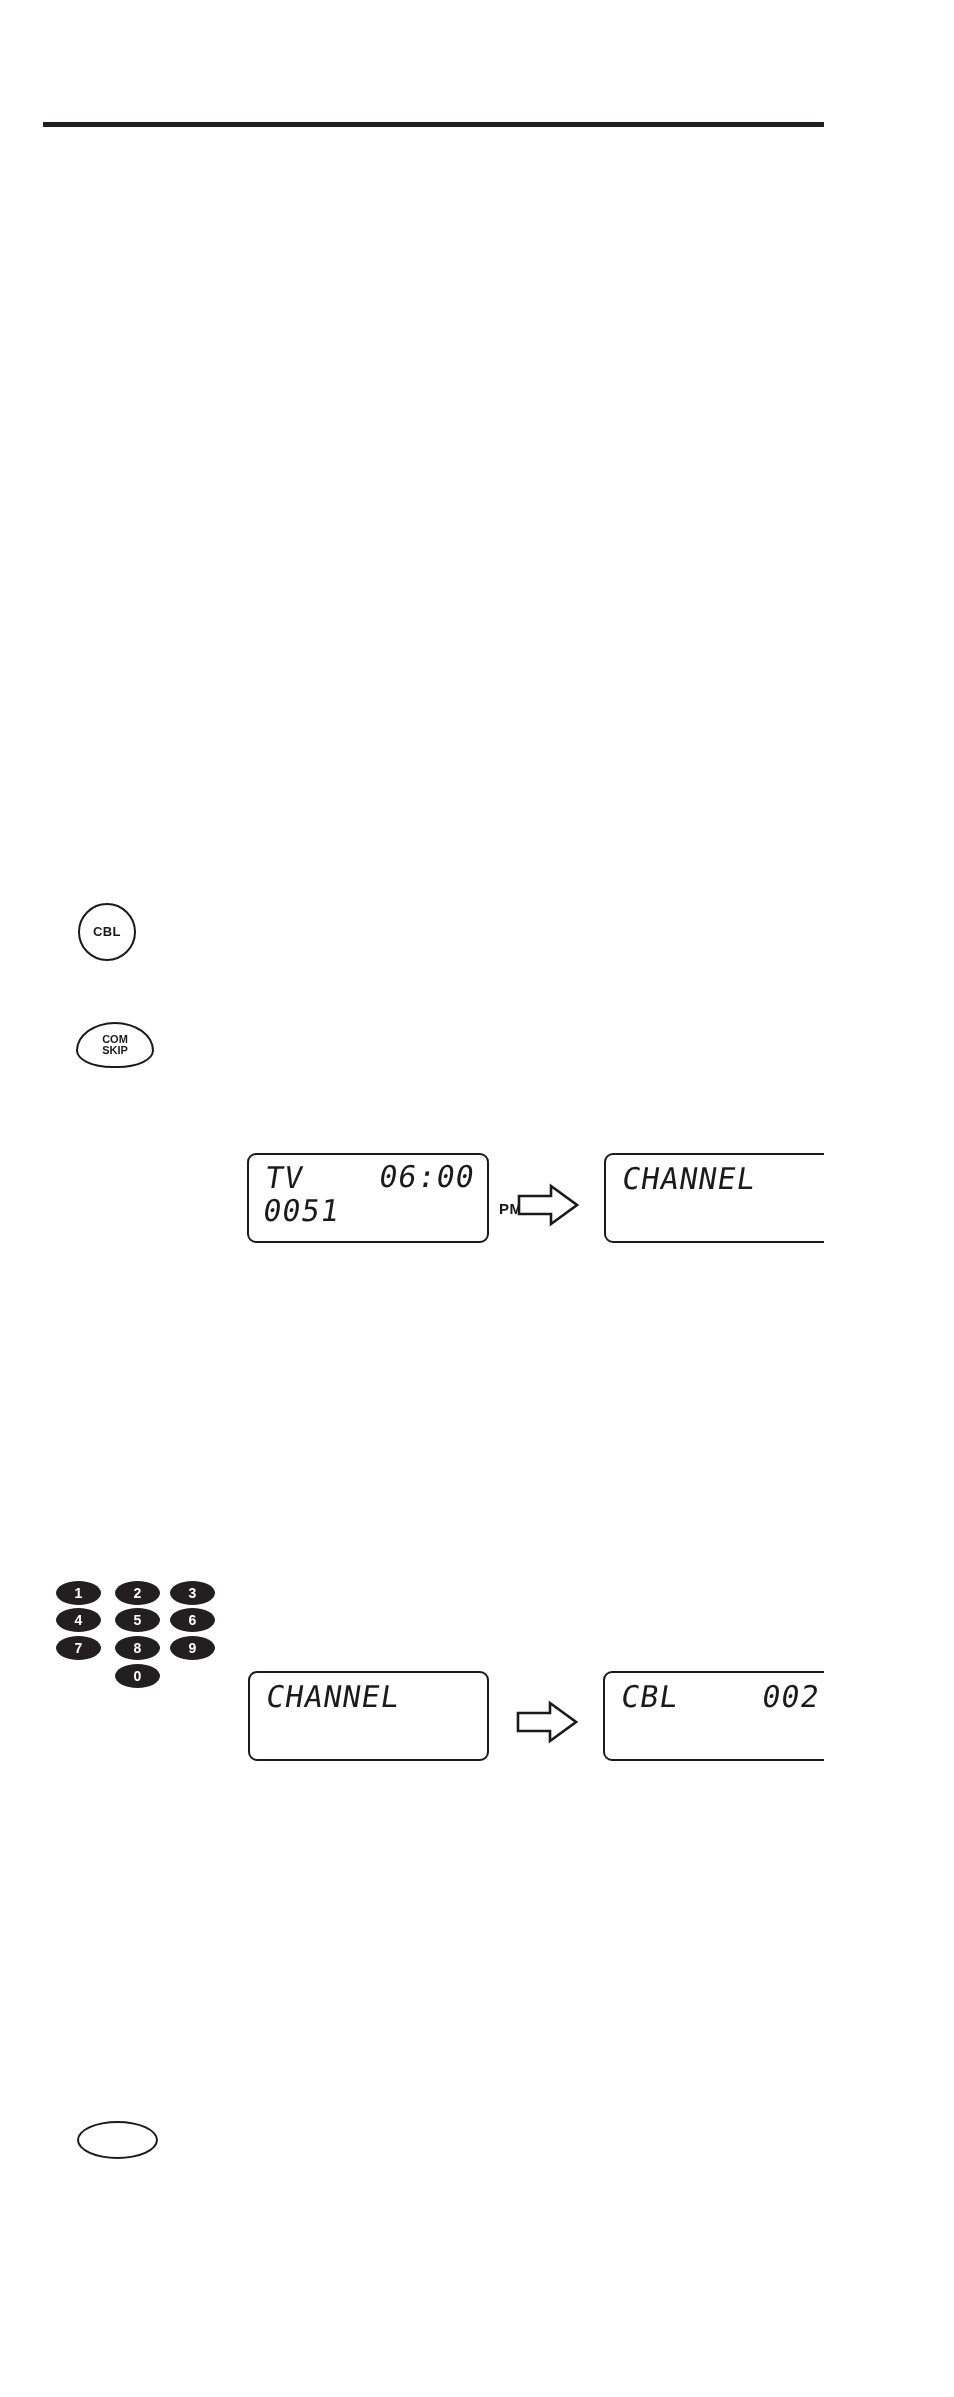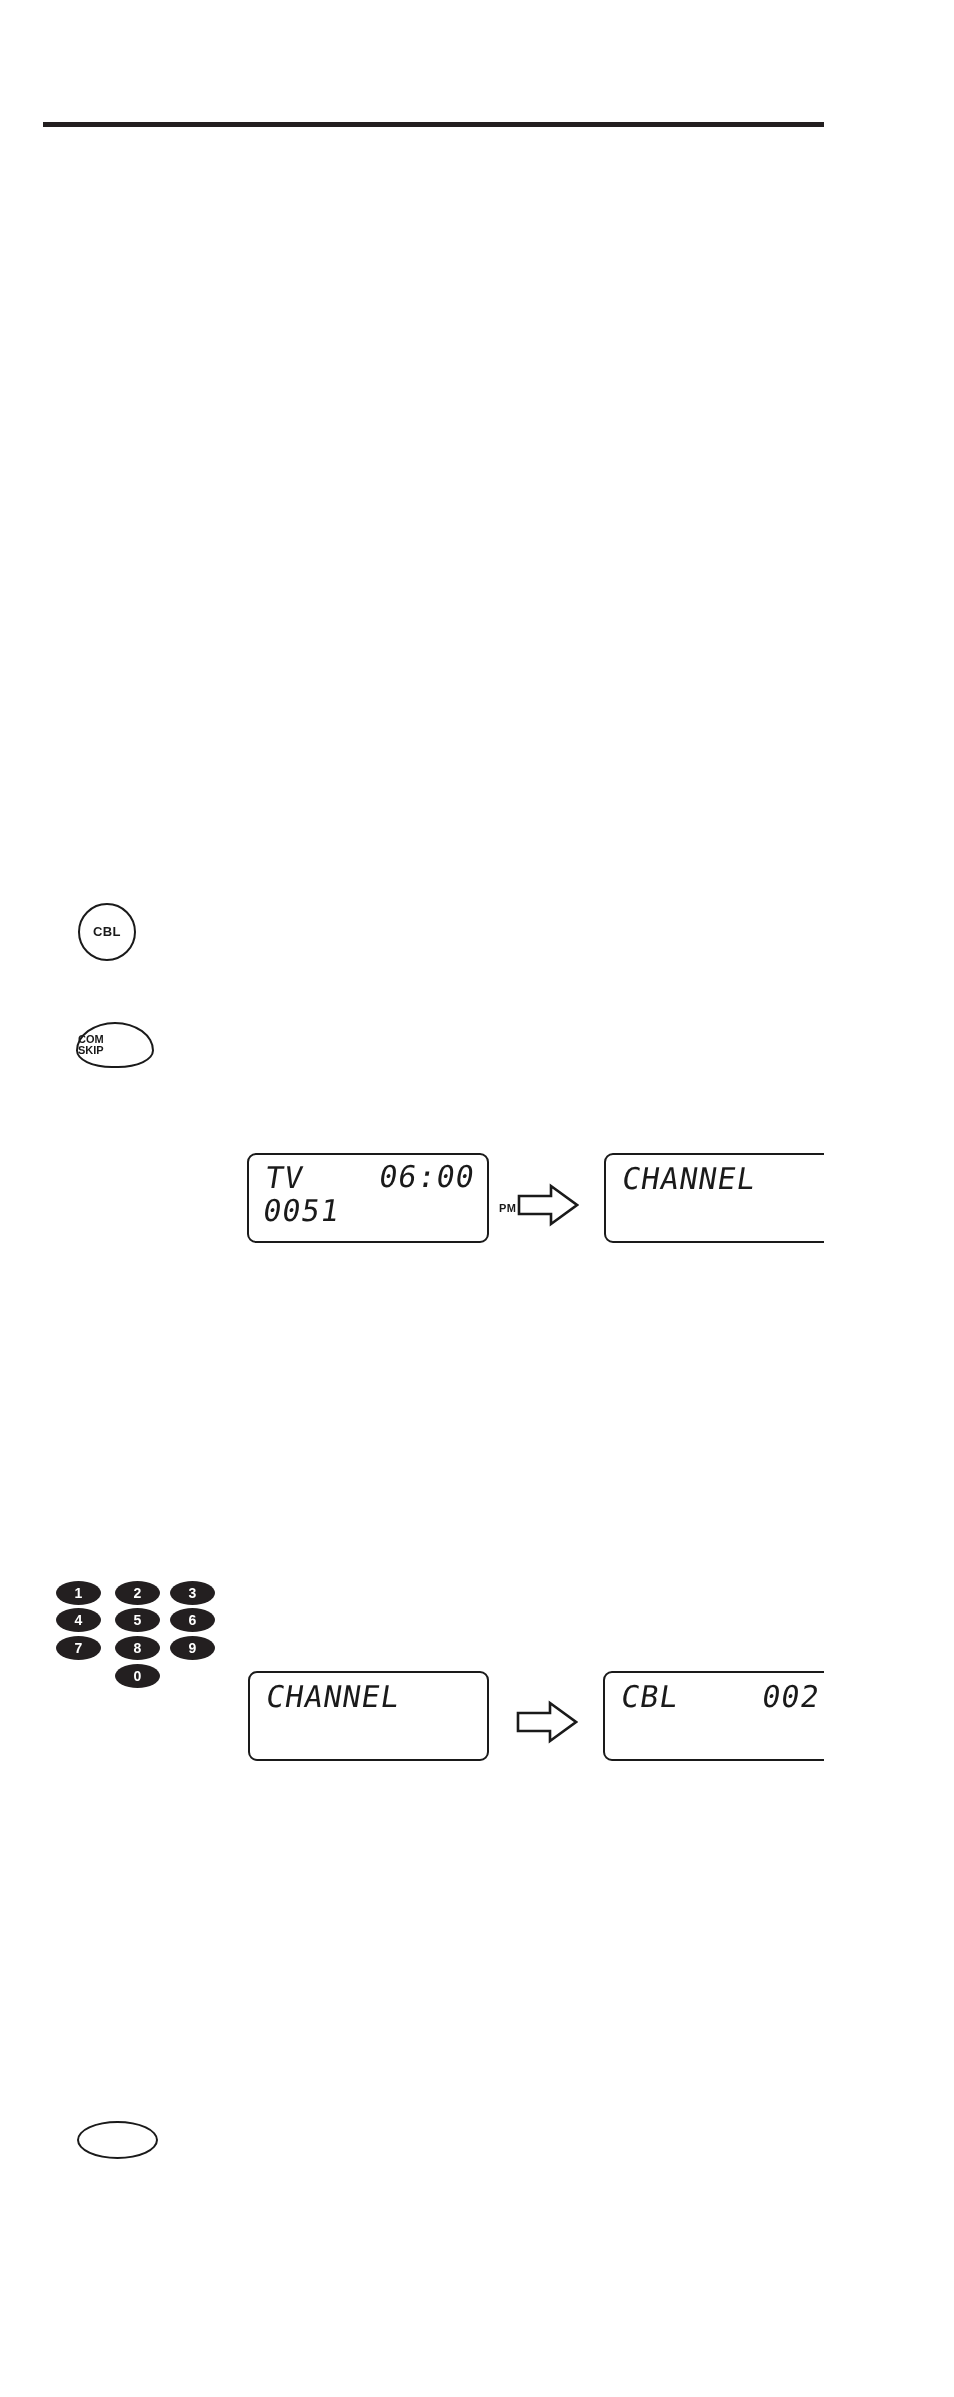--- a/index.html
+++ b/index.html
@@ -64,21 +64,21 @@
     left: 76px;
     top: 1022px;
     width: 78px;
     height: 46px;
     box-sizing: border-box;
     border: 2.5px solid #1a1a1a;
     background: #ffffff;
     border-radius: 50% 50% 46% 46% / 62% 62% 38% 38%;
     display: flex;
     align-items: center;
-    justify-content: flex-start;
+    justify-content: center;
   }
   #btn-comskip .lbl {
     font-size: 11px;
     font-weight: bold;
     line-height: 1.0;
     text-align: center;
     color: #1a1a1a;
   }
 
   
@@ -131,21 +131,21 @@
     font-family: "DejaVu Sans Mono", monospace;
     font-weight: normal;
     color: #1a1a1a;
     white-space: pre;
     letter-spacing: 1px;
     
     transform: skewX(-9deg);
     transform-origin: left bottom;
   }
   .seg-big   { font-size: 30px; line-height: 30px; }
-  .seg-small { font-size: 11px; line-height: 11px; font-family: "Liberation Sans", sans-serif; transform: none; letter-spacing: 0.5px; font-weight: bold; padding-left: 47px; }
+  .seg-small { font-size: 15px; line-height: 11px; font-family: "Liberation Sans", sans-serif; transform: none; letter-spacing: 0.5px; font-weight: bold; padding-left: 47px; }
 
   
   #lcd-1 { left: 247px; top: 1153px; width: 242px; height: 90px; }
   #lcd1-mode  { left: 14px; top: 8px; }
   #lcd1-chan  { left: 12px; top: 41px; }
   #lcd1-time  { left: 128px; top: 7px; }
   #lcd1-ampm  { left: 203px; top: 48px; }
 
   
   #lcd-2 { left: 604px; top: 1153px; width: 243px; height: 90px; }

